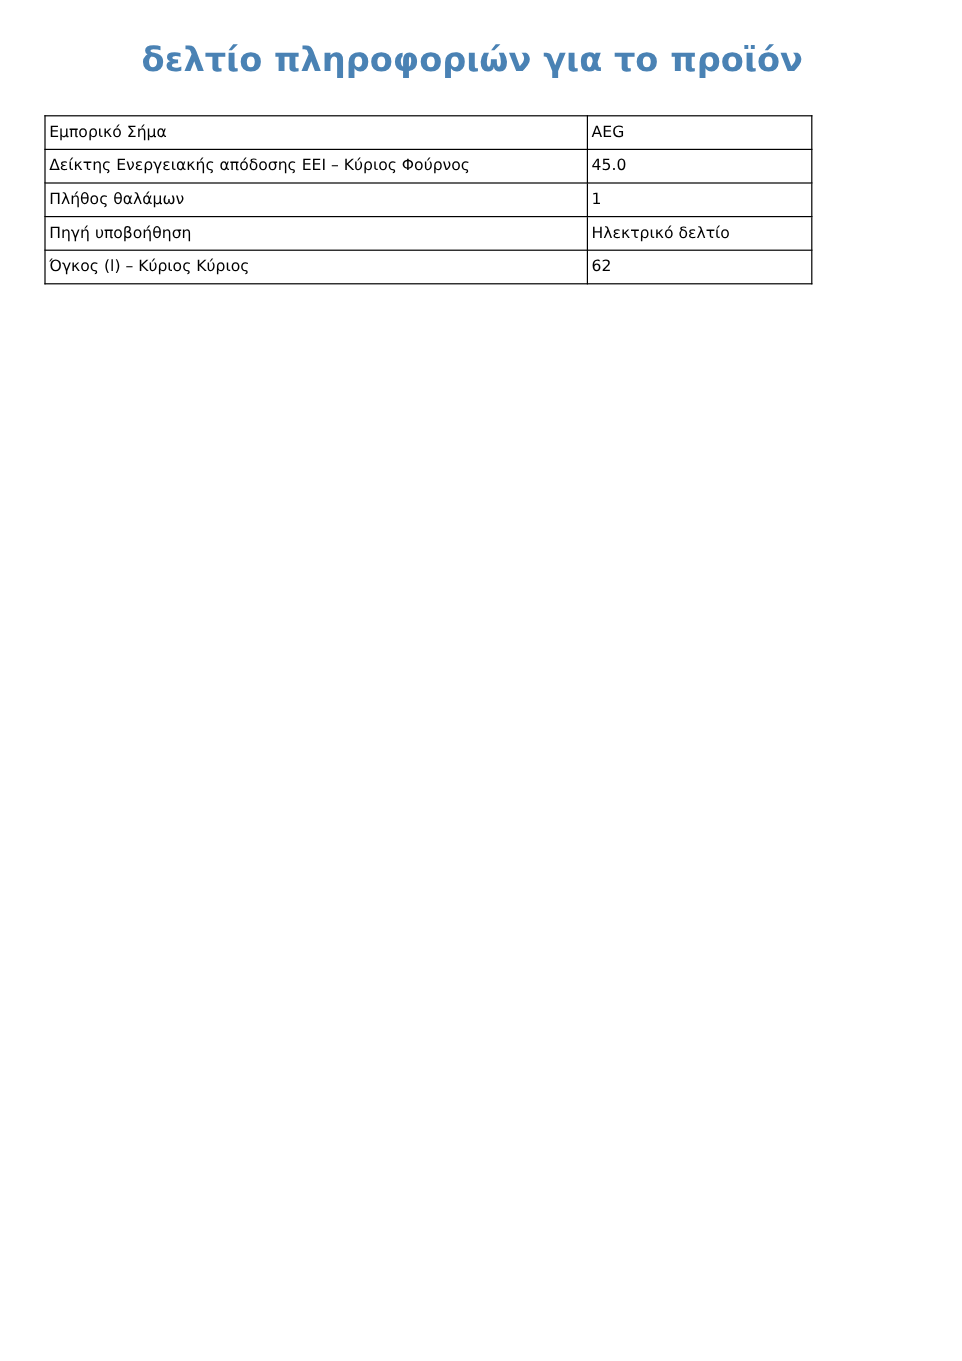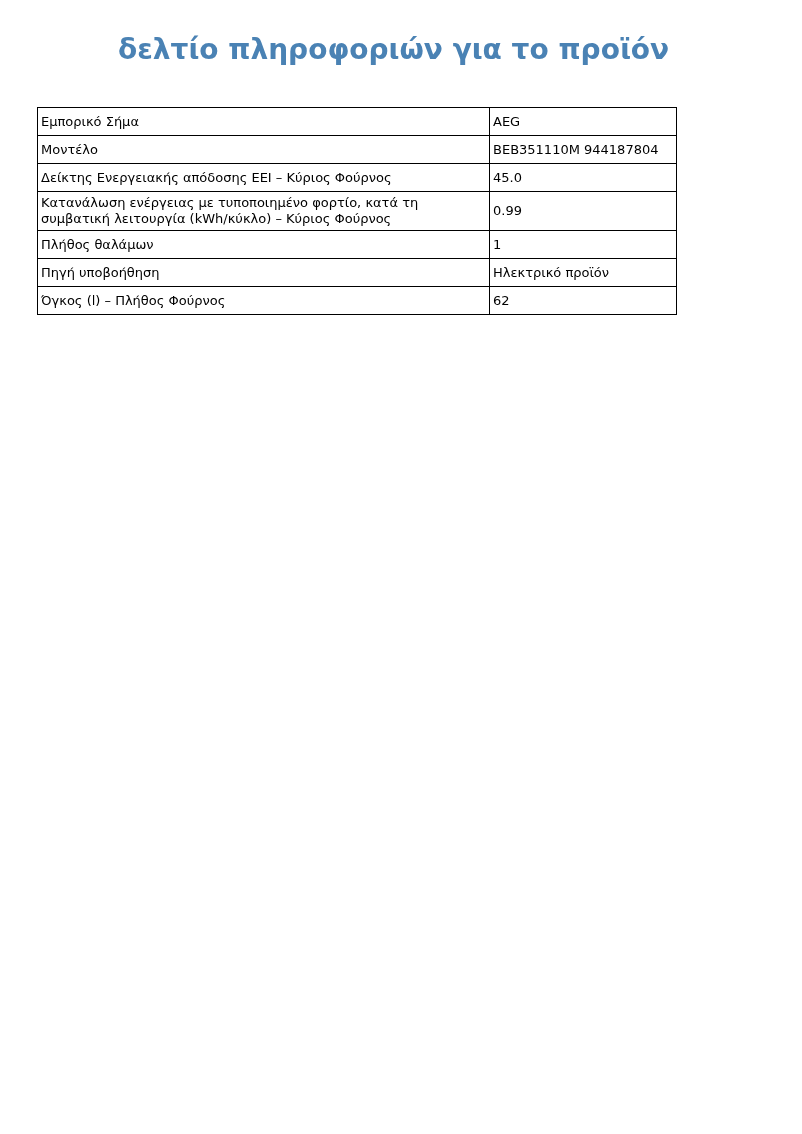--- a/index.html
+++ b/index.html
@@ -21,21 +21,21 @@
     top: 34px;
     margin: 0;
     font-size: 28px;
     font-weight: bold;
     line-height: 1.15;
     white-space: nowrap;
   }
   .product-table {
     position: absolute;
     left: 37px;
-    top: 107px;
+    top: 96px;
     width: 639px;
     border-collapse: collapse;
     table-layout: fixed;
   }
   .product-table td {
     border: 1px solid #000000;
     font-size: 13px;
     line-height: 16px;
     color: #000000;
     padding: 3px 4px 3px 3px;
@@ -58,38 +58,30 @@
     <colgroup>
       <col class="col-label">
       <col class="col-value">
     </colgroup>
     <tbody>
         <tr>
           <td>Εμπορικό Σήμα</td>
           <td>AEG</td>
         </tr>
         <tr>
-          <td>Μοντέλο</td>
-          <td>BEB351110M 944187804</td>
-        </tr>
-        <tr>
           <td>Δείκτης Ενεργειακής απόδοσης EEI – Κύριος Φούρνος</td>
           <td>45.0</td>
-        </tr>
-        <tr>
-          <td>Κατανάλωση ενέργειας με τυποποιημένο φορτίο, κατά τη συμβατική λειτουργία (kWh/κύκλο) – Κύριος Φούρνος</td>
-          <td>0.99</td>
         </tr>
         <tr>
           <td>Πλήθος θαλάμων</td>
           <td>1</td>
         </tr>
         <tr>
           <td>Πηγή υποβοήθηση</td>
-          <td>Ηλεκτρικό προϊόν</td>
+          <td>Ηλεκτρικό δελτίο</td>
         </tr>
         <tr>
-          <td>Όγκος (l) – Πλήθος Φούρνος</td>
+          <td>Όγκος (l) – Κύριος Κύριος</td>
           <td>62</td>
         </tr>
       </tbody>
   </table>
 </div>
 
 </body></html>

